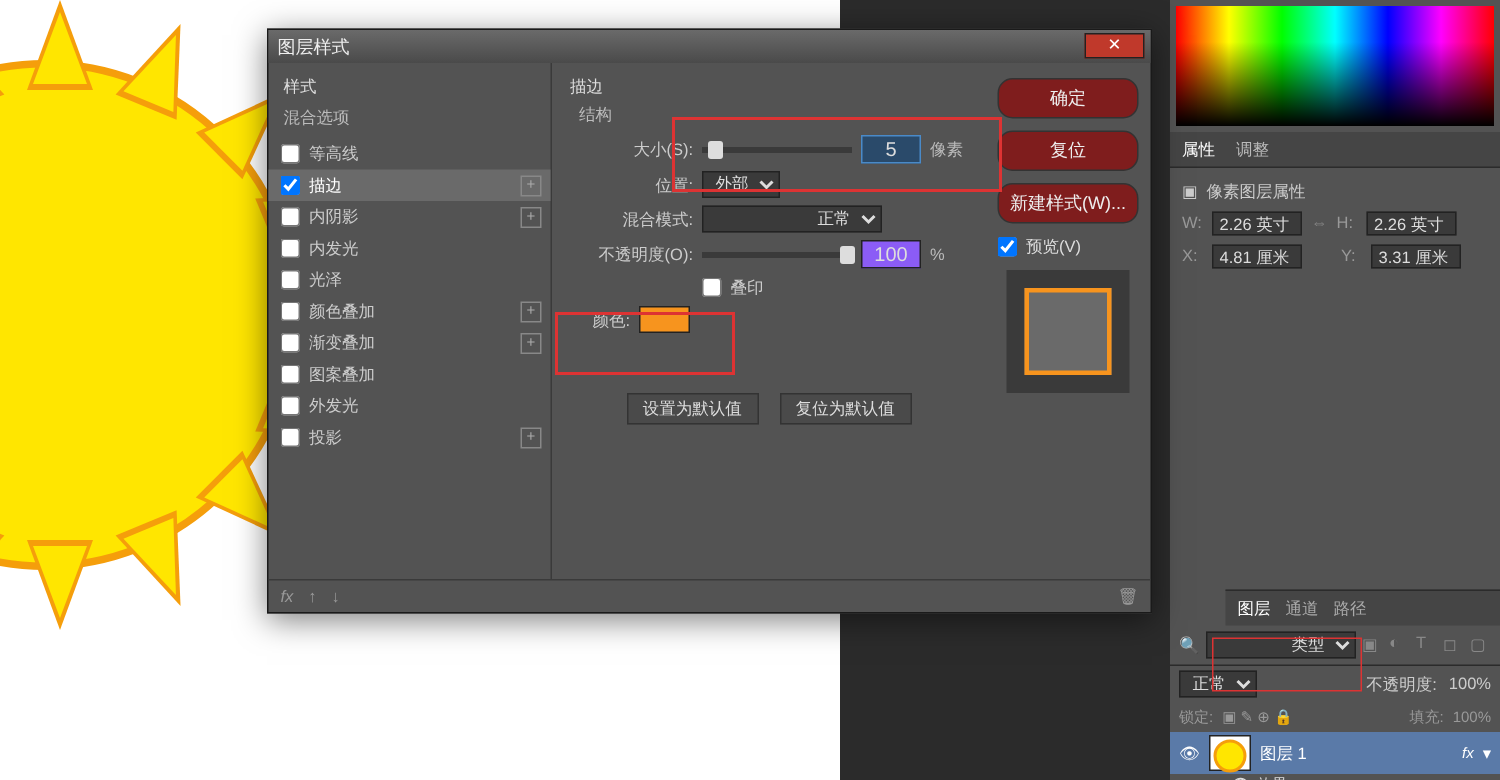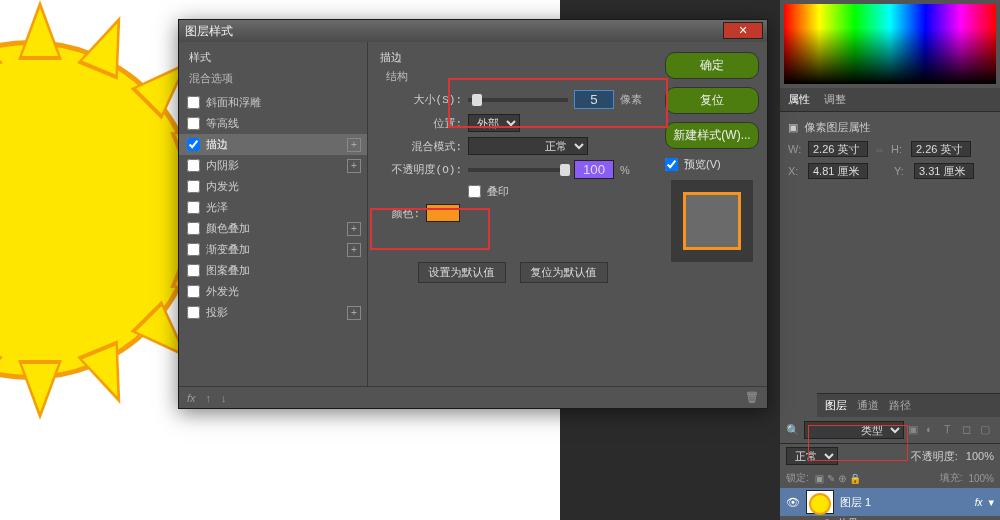--- a/index.html
+++ b/index.html
@@ -54,30 +54,30 @@
 .sty-head { padding:2px 10px 4px; color:#ddd; }
 .sty-blend { padding:2px 10px 6px; color:#bbb; }
 .sty-item { display:flex; align-items:center; padding:3px 8px; position:relative; }
 .sty-item input[type=checkbox]{ margin-right:6px; }
 .sty-item.on { background:#6a6a6a; color:#fff; }
 .sty-item .plus { position:absolute; right:6px; width:14px; height:14px; border:1px solid #888; color:#aaa; text-align:center; line-height:12px; font-size:10px; cursor:pointer; }
 .col-opts { flex:1; padding:8px 12px; position:relative; }
 .grp-title { color:#ddd; margin-bottom:4px; }
 .sub-title { color:#bbb; margin:4px 0 6px 6px; }
 .orow { display:flex; align-items:center; gap:6px; margin:5px 0; }
-.orow .olbl { width:82px; text-align:right; color:#ccc;font-family:Liberation Mono, monospace; }
+.orow .olbl { width:82px; text-align:right; color:#ccc; }
 .slider { flex:0 0 100px; height:4px; background:#3a3a3a; position:relative; }
 .slider .knob { position:absolute; top:-4px; width:10px; height:12px; background:#ddd; border-radius:2px; }
 .num { width:40px; background:#8b5cf6; border:1px solid #222; color:#ddd; padding:1px 3px; text-align:center; }
 .unit { color:#bbb; }
 select.sel { background:#3a3a3a; border:1px solid #222; color:#ddd; padding:1px 4px; font-size:11px;text-align:right; }
 .swatch { width:34px; height:18px; background:#f7941e; border:1px solid #222; cursor:pointer; }
 .btn-small { background:#4a4a4a; border:1px solid #333; color:#ddd; padding:2px 10px; cursor:pointer; font-size:11px; }
 .col-btns { width:110px; padding:10px 8px; }
-.dlg-btn { display:block; width:100%; background:#4d7c0f; border:1px solid #333; border-radius:10px; color:#eee; padding:4px 0; margin-bottom:8px; text-align:center; cursor:pointer; font-size:12px; }
+.dlg-btn { display:block; width:100%; background:#7f1d1d; border:1px solid #333; border-radius:10px; color:#eee; padding:4px 0; margin-bottom:8px; text-align:center; cursor:pointer; font-size:12px; }
 .preview-chk { display:flex; align-items:center; gap:6px; margin:6px 0 8px; color:#ddd; }
 .preview-box { width:82px; height:82px; background:#3a3a3a; margin:4px auto; position:relative; }
 .preview-box::after { content:""; position:absolute; left:12px; top:12px; right:12px; bottom:12px; background:#6a6a6a; border:3px solid #f7941e; }
 .dfoot { height:22px; border-top:1px solid #3a3a3a; display:flex; align-items:center; padding:0 8px; gap:10px; color:#999; }
 .dfoot .sp { flex:1; }
 .dfoot .trash { cursor:pointer; }
 
 .hi-red { position:absolute; border:2px solid #d33; pointer-events:none; }
 </style>
 </head>
@@ -178,24 +178,20 @@
     <span>图层样式</span>
     <div class="close">✕</div>
   </div>
   <div class="dbody">
     <div class="col-styles">
       <div class="sty-head">样式</div>
       <div class="sty-blend">混合选项</div>
       <div id="style-list">
           <div class="sty-item">
             <input type="checkbox" style="">
-            <span>斜面和浮雕</span>
-          </div>
-          <div class="sty-item">
-            <input type="checkbox" style="">
             <span>等高线</span>
           </div>
           <div class="sty-item on">
             <input type="checkbox" checked="" style="">
             <span>描边</span>
             <span class="plus">+</span>
           </div>
           <div class="sty-item">
             <input type="checkbox" style="">
             <span>内阴影</span>

